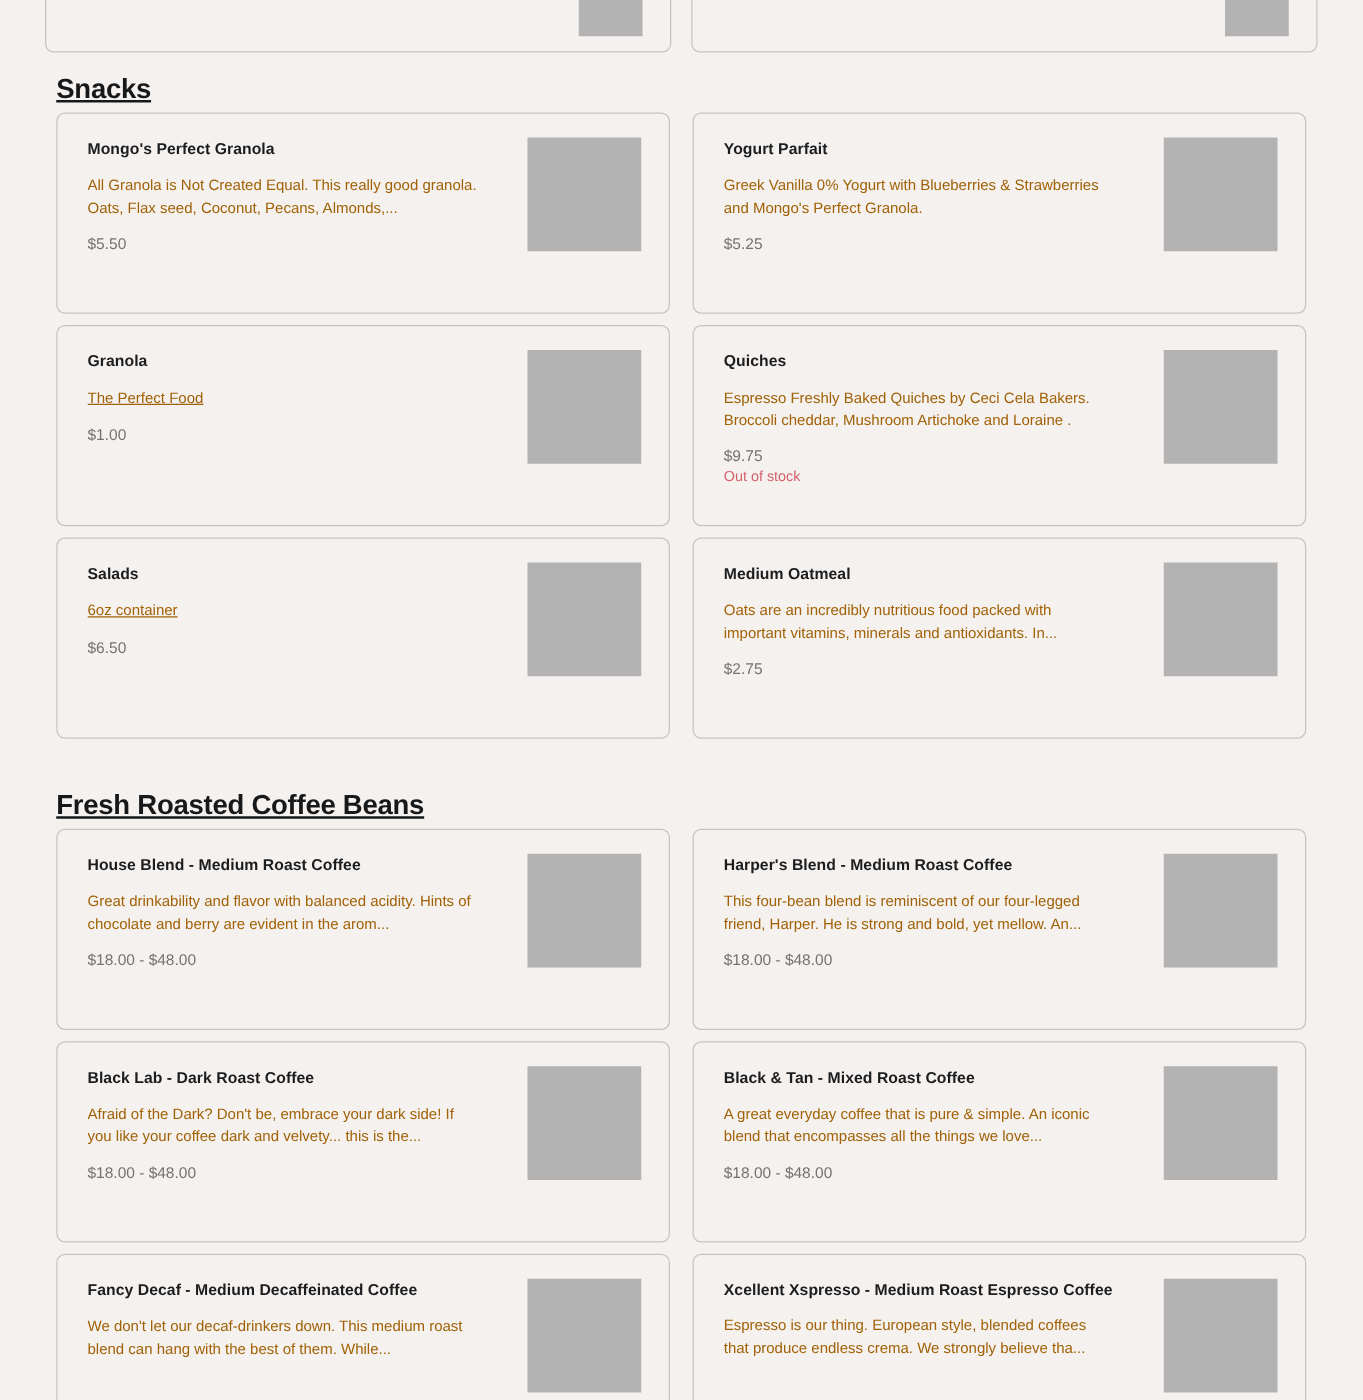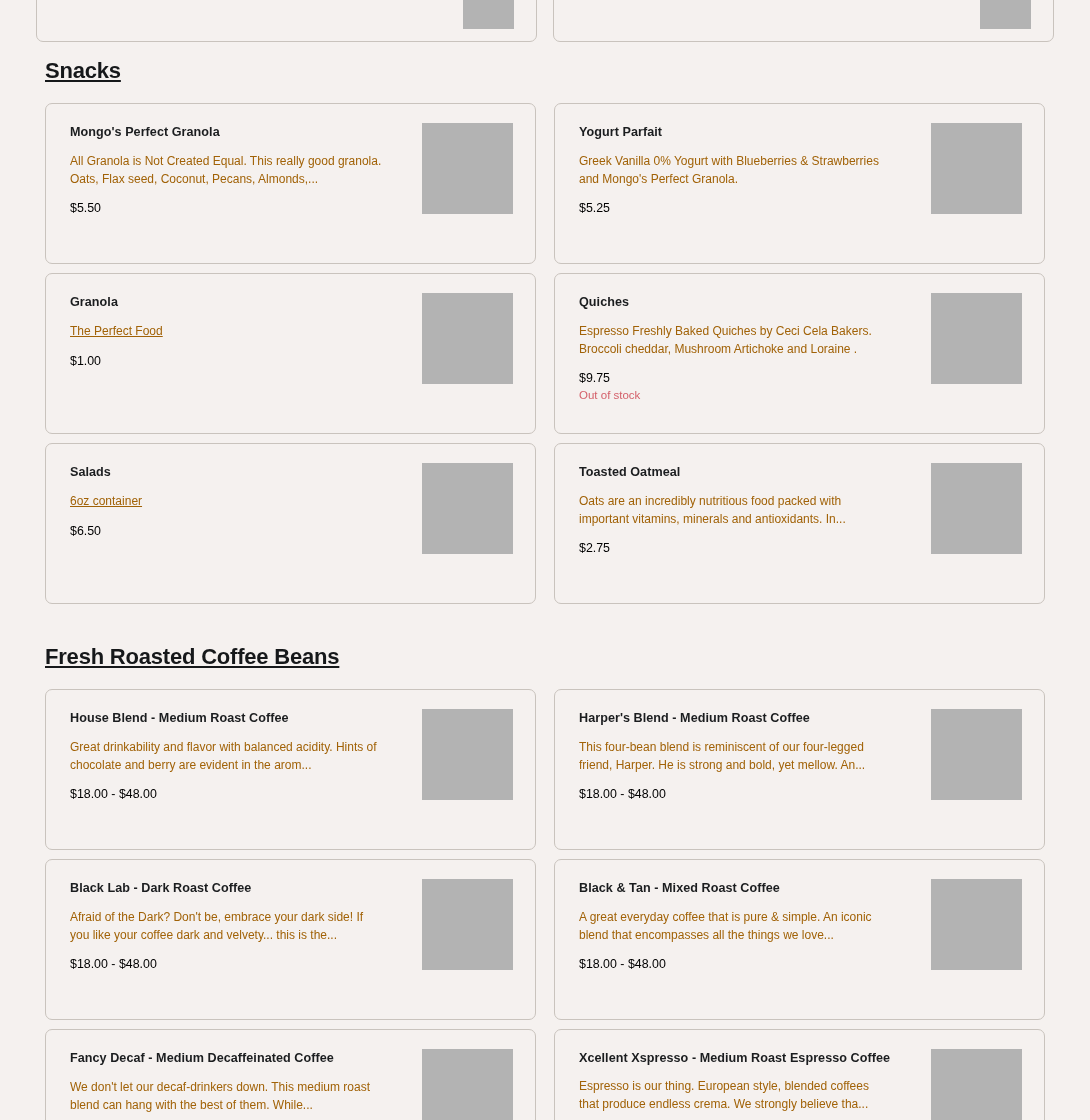--- a/index.html
+++ b/index.html
@@ -60,21 +60,21 @@
     margin: 0;
     padding: 0 9px;
     text-decoration: underline;
   }
   .section-snacks-title { padding-top: 58px; }
   .section-coffee-title { padding-top: 31px; }
 
   .grid {
     display: flex;
     flex-wrap: wrap;
-    margin-top: 19px;
+    margin-top: 6px;
   }
   .cell {
     width: 50%;
     box-sizing: border-box;
     padding: 0 9px 9px 9px;
   }
 
   .card {
     position: relative;
     background: #f5f1ef;
@@ -101,21 +101,21 @@
     font-size: 12px;
     line-height: 1.47;
     color: #a16207;
     margin: 0;
     max-height: 37px;
     overflow: hidden;
   }
   .item-desc.one-line { max-height: 19px; text-decoration: underline; }
   .item-price {
     font-size: 12.4px;
-    color: #000000;
+    color: #737373;
     margin-top: 13px;
   }
   .item-stock {
     font-size: 11.5px;
     color: #d4606a;
     margin-top: 4px;
   }
 
   .thumb {
     position: absolute;
@@ -202,21 +202,21 @@
             <div class="item-desc one-line">6oz container</div>
             <div class="item-price">$6.50</div>
           </div>
           <div class="thumb"></div>
         </div>
       </div>
 
       <div class="cell">
         <div class="card tall">
           <div class="card-body">
-            <div class="item-title">Toasted Oatmeal</div>
+            <div class="item-title">Medium Oatmeal</div>
             <div class="item-desc">Oats are an incredibly nutritious food packed with important vitamins, minerals and antioxidants. In...</div>
             <div class="item-price">$2.75</div>
           </div>
           <div class="thumb"></div>
         </div>
       </div>
 
     </div>
 
     <h2 class="section-title section-coffee-title">Fresh Roasted Coffee Beans</h2>

